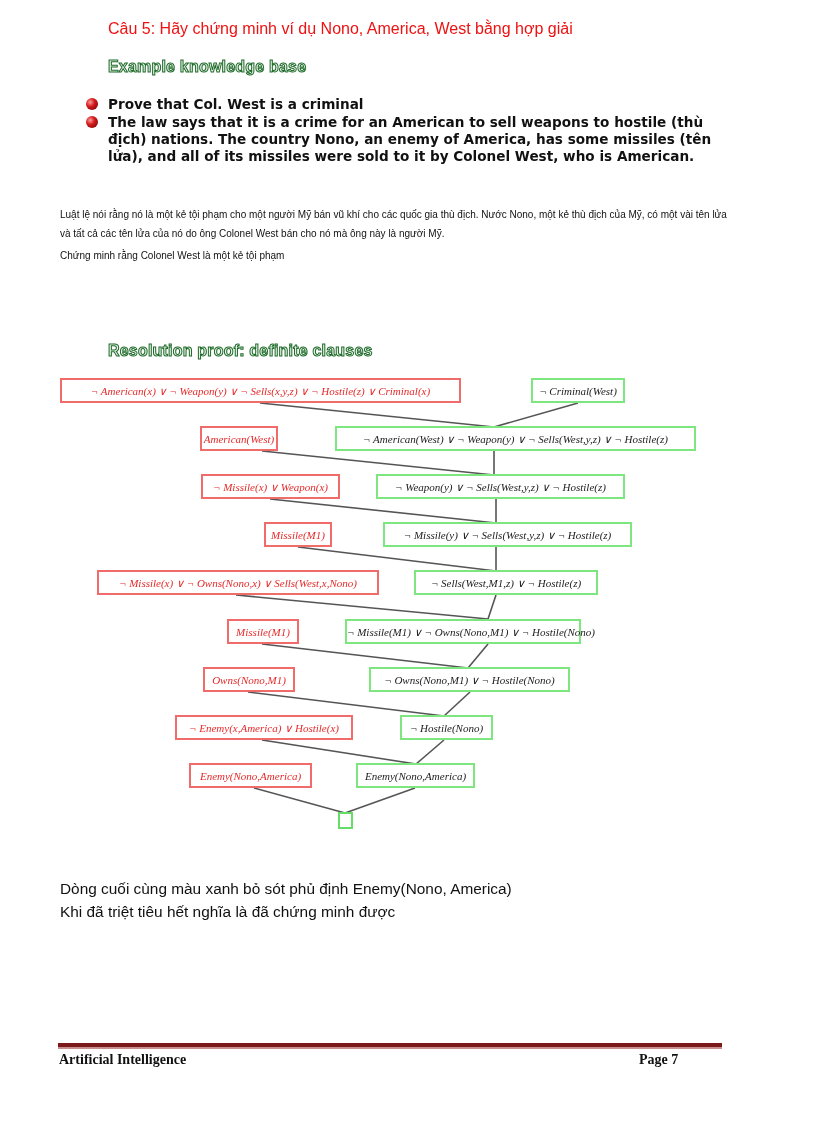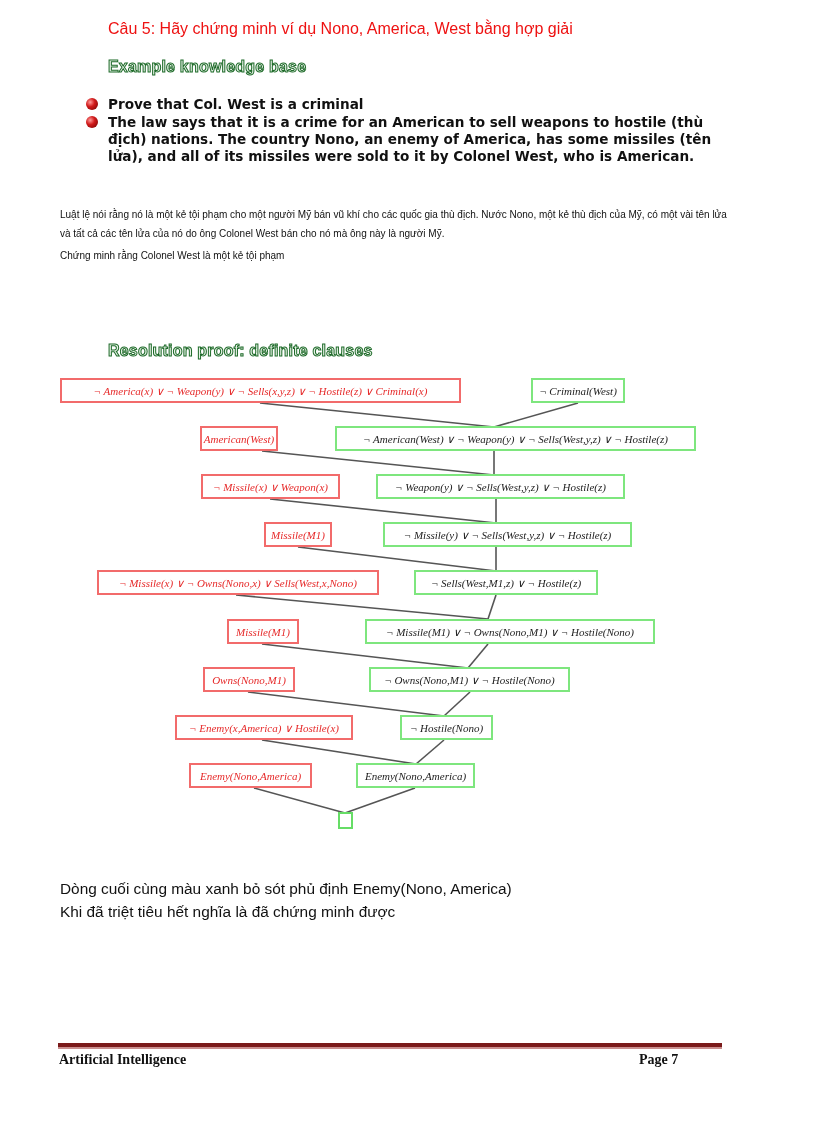--- a/index.html
+++ b/index.html
@@ -69,36 +69,36 @@
     <line x1="488" y1="644" x2="468" y2="668"></line>
     <line x1="248" y1="692" x2="444" y2="716"></line>
     <line x1="470" y1="692" x2="444" y2="716"></line>
     <line x1="262" y1="740" x2="416" y2="764"></line>
     <line x1="444" y1="740" x2="416" y2="764"></line>
     <line x1="254" y1="788" x2="345" y2="813"></line>
     <line x1="415" y1="788" x2="345" y2="813"></line>
   </g>
 </svg>
 
-<div class="box red" style="left:60px;top:378px;width:401px;">¬ America(x)  ∨ ¬ Weapon(y)  ∨ ¬ Sells(x,y,z)   ∨ ¬ Hostile(z)  ∨ Criminal(x)</div>
+<div class="box red" style="left:60px;top:378px;width:401px;">¬ American(x)  ∨ ¬ Weapon(y)  ∨ ¬ Sells(x,y,z)   ∨ ¬ Hostile(z)  ∨ Criminal(x)</div>
 <div class="box red" style="left:200px;top:426px;width:78px;">American(West)</div>
 <div class="box red" style="left:201px;top:474px;width:139px;">¬ Missile(x)   ∨ Weapon(x)</div>
 <div class="box red" style="left:264px;top:522px;width:68px;">Missile(M1)</div>
 <div class="box red" style="left:97px;top:570px;width:282px;">¬ Missile(x)   ∨ ¬ Owns(Nono,x)   ∨ Sells(West,x,Nono)</div>
 <div class="box red" style="left:227px;top:619px;width:72px;">Missile(M1)</div>
 <div class="box red" style="left:203px;top:667px;width:92px;">Owns(Nono,M1)</div>
 <div class="box red" style="left:175px;top:715px;width:178px;">¬ Enemy(x,America)   ∨ Hostile(x)</div>
 <div class="box red" style="left:189px;top:763px;width:123px;">Enemy(Nono,America)</div>
 
 <div class="box green" style="left:531px;top:378px;width:94px;">¬ Criminal(West)</div>
 <div class="box green" style="left:335px;top:426px;width:361px;">¬ American(West)   ∨ ¬ Weapon(y)   ∨ ¬ Sells(West,y,z)    ∨ ¬ Hostile(z)</div>
 <div class="box green" style="left:376px;top:474px;width:249px;">¬ Weapon(y)   ∨ ¬ Sells(West,y,z)    ∨ ¬ Hostile(z)</div>
 <div class="box green" style="left:383px;top:522px;width:249px;">¬ Missile(y)    ∨ ¬ Sells(West,y,z)    ∨ ¬ Hostile(z)</div>
 <div class="box green" style="left:414px;top:570px;width:184px;text-align:center;">¬ Sells(West,M1,z)    ∨ ¬ Hostile(z)</div>
-<div class="box green" style="left:365px;top:619px;width:290px;">¬ Missile(M1)   ∨ ¬ Owns(Nono,M1)   ∨ ¬ Hostile(Nono)</div>
+<div class="box green" style="left:345px;top:619px;width:236px;">¬ Missile(M1)   ∨ ¬ Owns(Nono,M1)   ∨ ¬ Hostile(Nono)</div>
 <div class="box green" style="left:369px;top:667px;width:201px;">¬ Owns(Nono,M1)   ∨ ¬ Hostile(Nono)</div>
 <div class="box green" style="left:400px;top:715px;width:93px;">¬ Hostile(Nono)</div>
 <div class="box green" style="left:356px;top:763px;width:119px;">Enemy(Nono,America)</div>
 <div class="box green empty" style="left:338px;top:812px;width:15px;"></div>
 
 <div class="abs conc">
   <div>Dòng cuối cùng màu xanh bỏ sót phủ định Enemy(Nono,  America)</div>
   <div>Khi đã triệt tiêu hết nghĩa là đã chứng minh được</div>
 </div>
 

